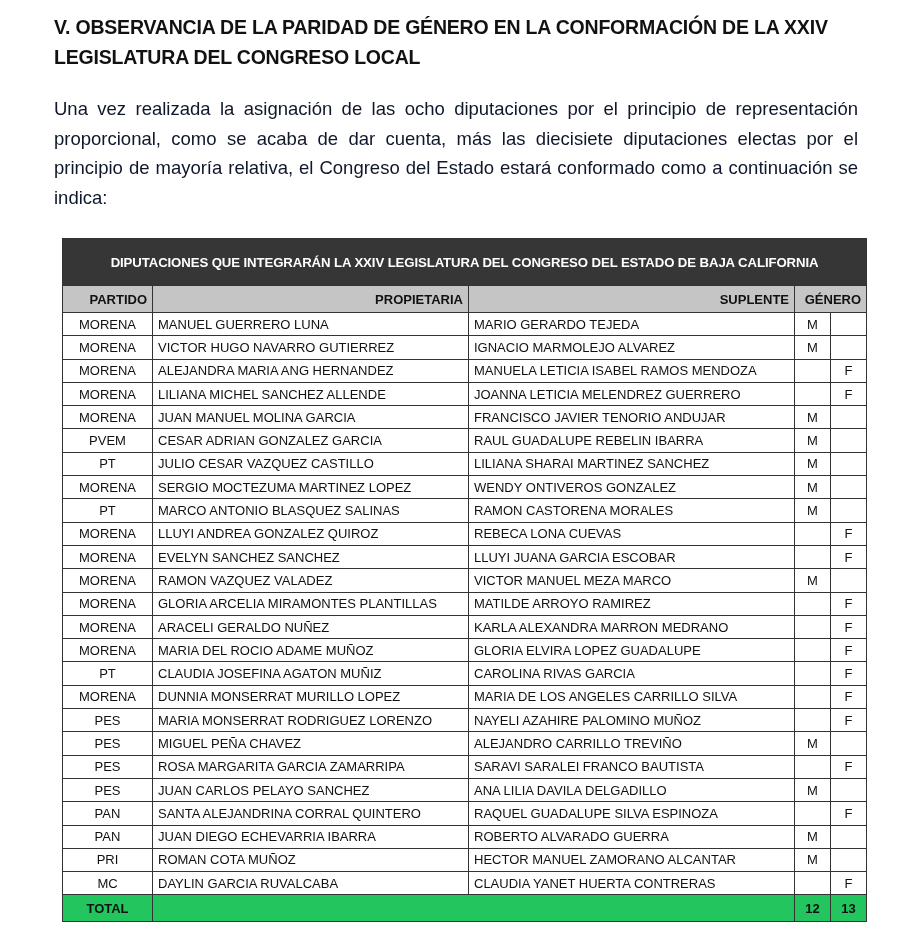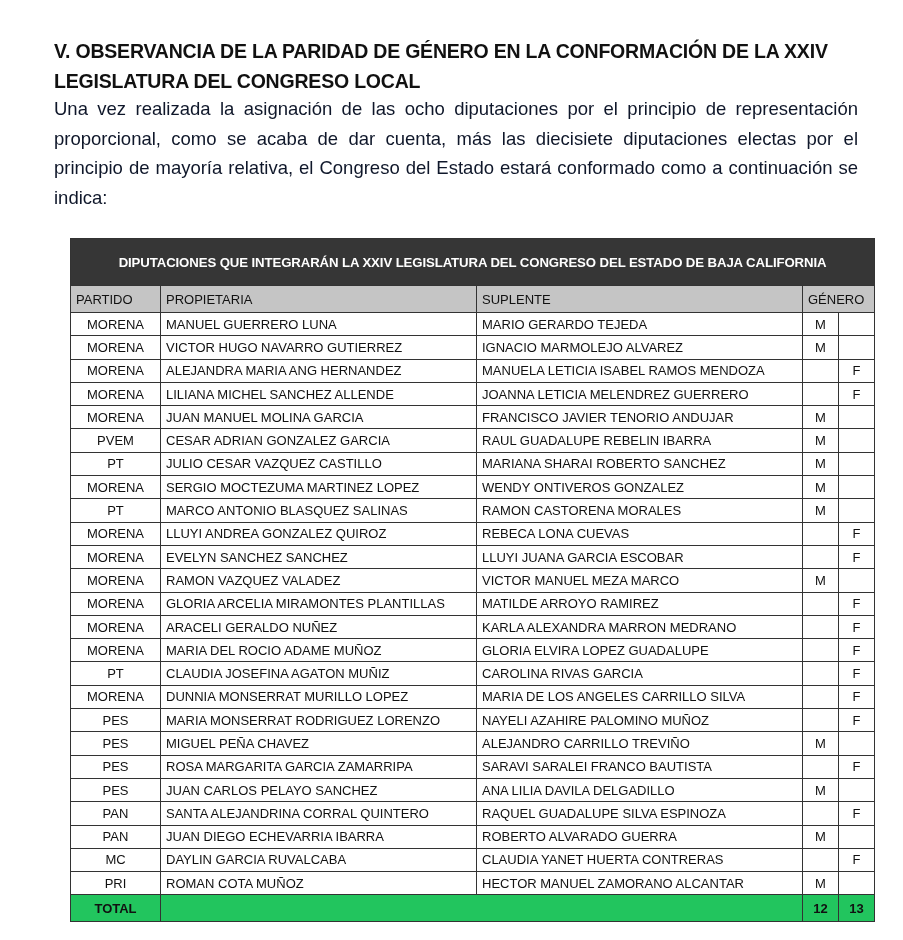--- a/index.html
+++ b/index.html
@@ -1,22 +1,22 @@
 <!DOCTYPE html>
 <html><head>
 <meta charset="utf-8">
 <style>
   html, body { margin:0; padding:0; background:#ffffff; }
   body { width:903px; height:940px; overflow:hidden; position:relative; font-family:"DejaVu Sans", "Liberation Sans", sans-serif; color:#111; }
-  .heading { position:absolute; left:54px; top:12px; width:810px; font-family:"Liberation Sans", sans-serif; font-weight:bold; font-size:19.5px; line-height:30px; letter-spacing:-0.2px; color:#111;margin-top:24px; }
+  .heading { position:absolute; left:54px; top:12px; width:810px; font-family:"Liberation Sans", sans-serif; font-weight:bold; font-size:19.5px; line-height:30px; letter-spacing:-0.2px; color:#111; }
   .para { position:absolute; left:54px; top:94px; width:804px; font-family:"Liberation Sans", sans-serif; font-size:18.5px; line-height:29.5px; text-align:justify; color:#0f172a; }
-  table.t { position:absolute; left:70px; top:238px; width:804px; border-collapse:collapse; table-layout:fixed; font-family:"Liberation Sans", sans-serif; font-size:13px; color:#111; }
+  table.t { position:absolute; left:62px; top:238px; width:804px; border-collapse:collapse; table-layout:fixed; font-family:"Liberation Sans", sans-serif; font-size:13px; color:#111; }
   table.t td, table.t th { border:1px solid #333; padding:0 5px; white-space:nowrap; overflow:hidden; }
   .title-row th { background:#363636; color:#fff; height:46px; font-size:13.2px; font-weight:bold; letter-spacing:-0.1px; text-align:center; border-color:#363636; }
-  .hdr-row th { background:#c5c5c5; height:26px; font-weight:normal; font-size:13px; text-align:left; border-color:#555; }
+  .hdr-row th { background:#c5c5c5; height:26px; font-weight:bold; font-size:13px; text-align:right; border-color:#555; }
   tbody td { height:22.3px; }
   td.party { text-align:center; }
   td.g { text-align:center; padding:0; }
   .total-row td { background:#22c55e; height:26px; font-weight:bold; border-color:#555; }
   .total-row td.lbl { text-align:center; }
 </style>
 </head>
 <body>
 
 <div class="heading">V. OBSERVANCIA DE LA PARIDAD DE GÉNERO EN LA CONFORMACIÓN DE LA XXIV LEGISLATURA DEL CONGRESO LOCAL</div>
@@ -80,21 +80,21 @@
       <tr>
         <td class="party">PVEM</td>
         <td>CESAR ADRIAN GONZALEZ GARCIA</td>
         <td>RAUL GUADALUPE REBELIN IBARRA</td>
         <td class="g">M</td>
         <td class="g"></td>
       </tr>
       <tr>
         <td class="party">PT</td>
         <td>JULIO CESAR  VAZQUEZ  CASTILLO</td>
-        <td>MARIANA SHARAI ROBERTO SANCHEZ</td>
+        <td>LILIANA SHARAI MARTINEZ SANCHEZ</td>
         <td class="g">M</td>
         <td class="g"></td>
       </tr>
       <tr>
         <td class="party">MORENA</td>
         <td>SERGIO MOCTEZUMA MARTINEZ LOPEZ</td>
         <td>WENDY ONTIVEROS GONZALEZ</td>
         <td class="g">M</td>
         <td class="g"></td>
       </tr>
@@ -197,32 +197,32 @@
         <td class="g">F</td>
       </tr>
       <tr>
         <td class="party">PAN</td>
         <td>JUAN DIEGO ECHEVARRIA IBARRA</td>
         <td>ROBERTO ALVARADO GUERRA</td>
         <td class="g">M</td>
         <td class="g"></td>
       </tr>
       <tr>
+        <td class="party">PRI</td>
+        <td>ROMAN COTA MUÑOZ</td>
+        <td>HECTOR MANUEL ZAMORANO  ALCANTAR</td>
+        <td class="g">M</td>
+        <td class="g"></td>
+      </tr>
+      <tr>
         <td class="party">MC</td>
         <td>DAYLIN GARCIA  RUVALCABA</td>
         <td>CLAUDIA YANET HUERTA  CONTRERAS</td>
         <td class="g"></td>
         <td class="g">F</td>
-      </tr>
-      <tr>
-        <td class="party">PRI</td>
-        <td>ROMAN COTA MUÑOZ</td>
-        <td>HECTOR MANUEL ZAMORANO  ALCANTAR</td>
-        <td class="g">M</td>
-        <td class="g"></td>
       </tr>
     </tbody>
   <tfoot>
     <tr class="total-row">
       <td class="lbl">TOTAL</td>
       <td colspan="2"></td>
       <td class="g">12</td>
       <td class="g">13</td>
     </tr>
   </tfoot>

